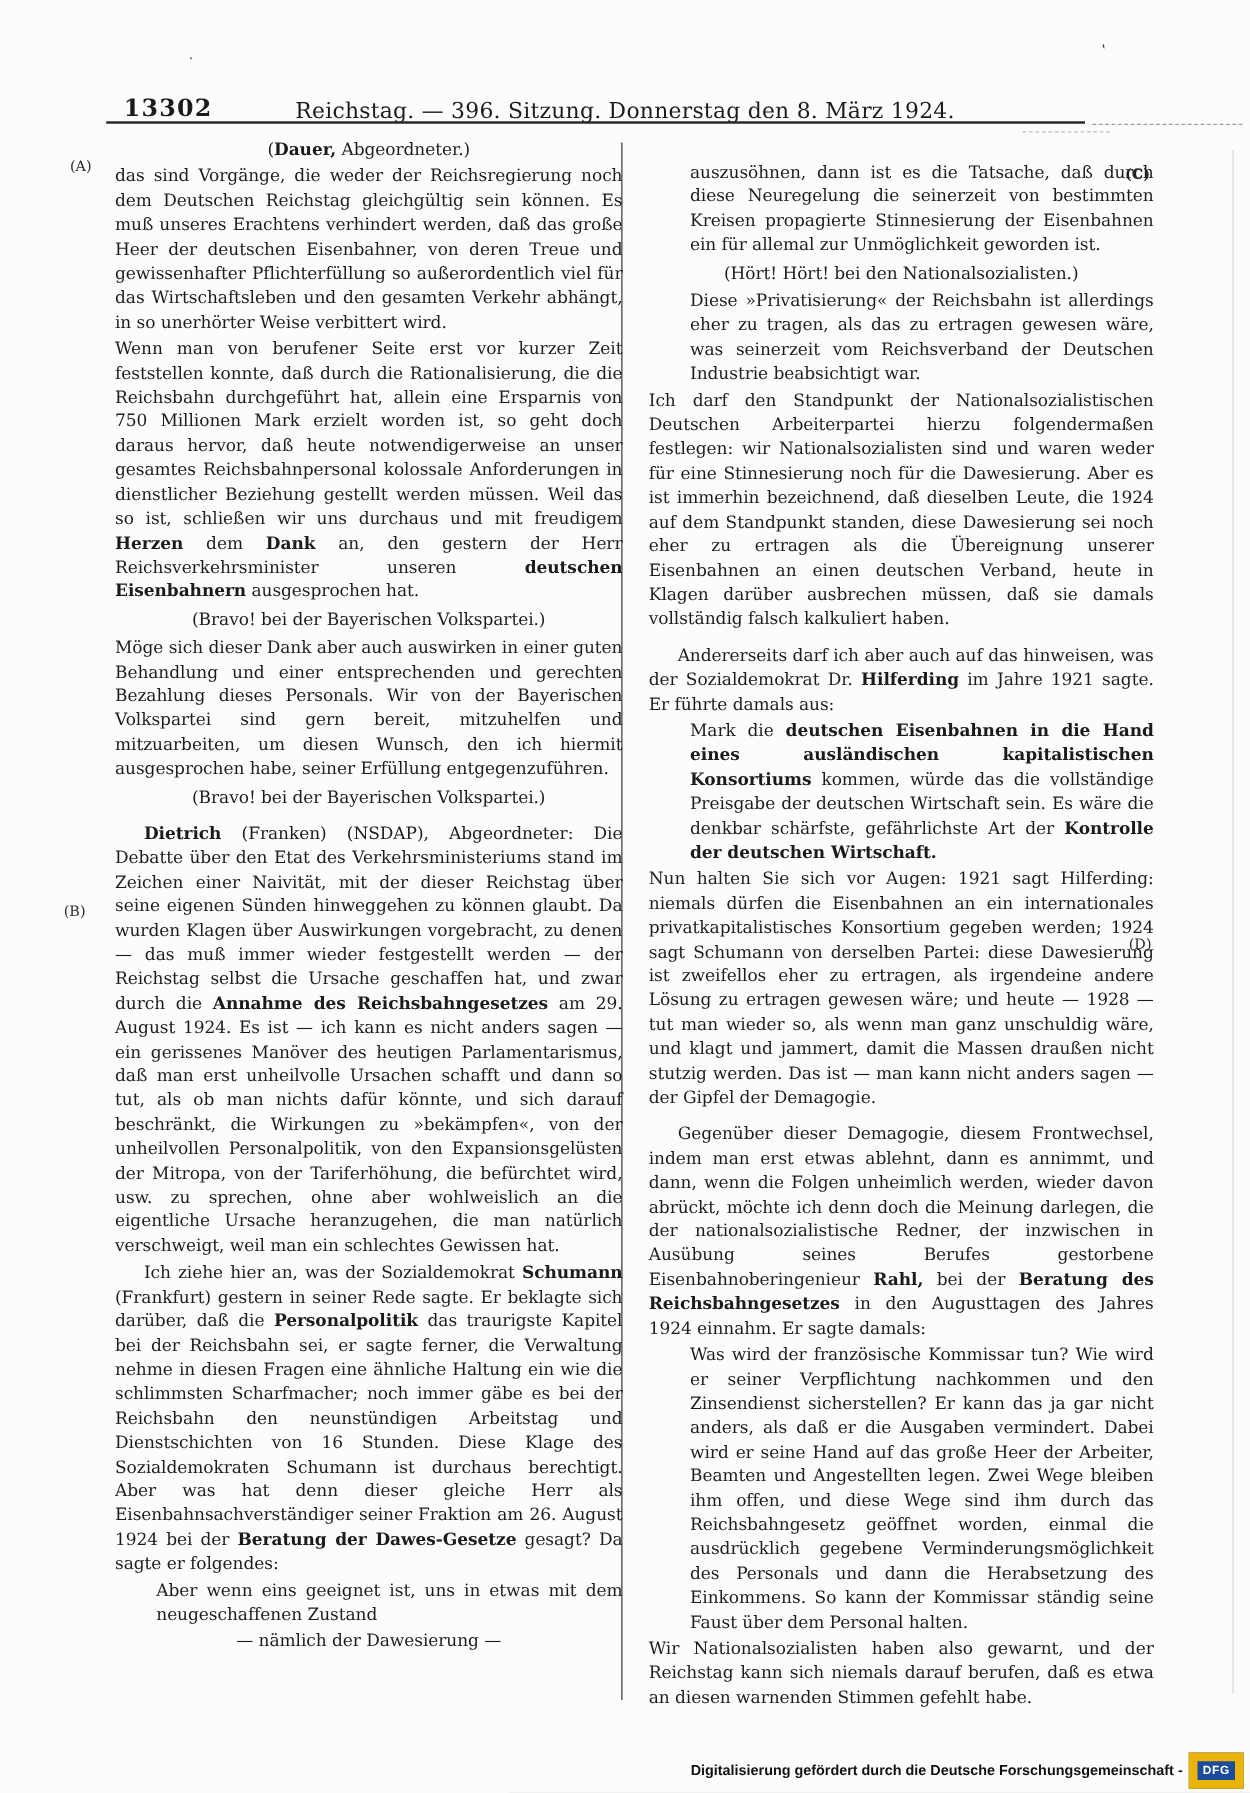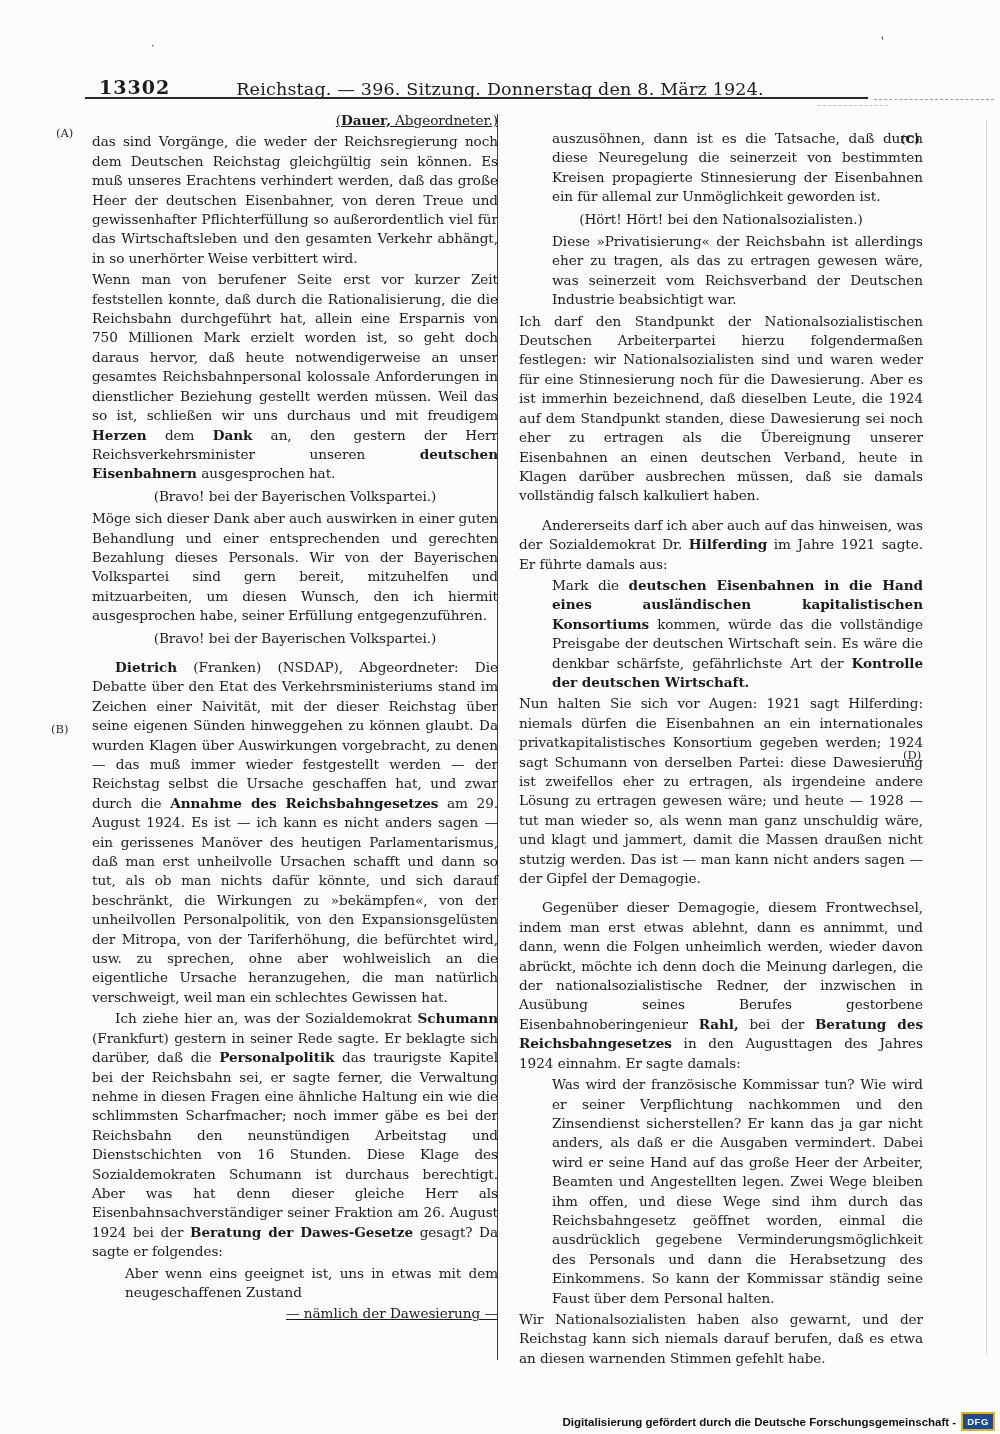--- a/index.html
+++ b/index.html
@@ -18,33 +18,33 @@
   .artifact-tick{position:absolute;left:880px;top:34px;font-size:13px;color:#444;transform:rotate(12deg);}
   
   .col{position:absolute;font-size:13.6px;line-height:19.4px;text-align:justify;letter-spacing:-.05px;}
   .col-left{left:92px;top:111px;width:406px;}
   .col-right{left:519px;top:129px;width:404px;}
   .blk{margin:0 0 2px 0;}
   .blk.indent{text-indent:1.7em;}
   .blk.spaced{margin-top:10px;}
   .blk.stage{text-align:center;text-indent:0;margin:3px 0;}
   .blk.quote{margin-left:33px;text-align:justify;}
-  .blk.hang{text-align:right;text-decoration:underline;}
+  .blk.hang{text-align:center;}
   .emph{font-weight:bold;}
   
   .margin-letter{position:absolute;font-size:11.5px;color:#2a2a2a;}
   .ml-a{left:56px;top:126px;}
   .ml-b{left:51px;top:722px;}
   .ml-c{left:900px;top:132px;font-weight:bold;}
   .ml-d{left:903px;top:748px;}
   
   .footer{position:absolute;right:5px;bottom:3px;display:flex;align-items:center;gap:5px;
           font-family:"Liberation Sans",sans-serif;font-size:11.5px;font-weight:bold;color:#101010;}
   .dfg-logo{display:inline-block;background:#1d4b9b;color:#ffffff;font-size:9.5px;font-weight:bold;
-            padding:2px 4px 2px 4px;letter-spacing:.6px;border:2px solid #eab308;}
+            padding:2px 4px 2px 4px;letter-spacing:.6px;border:7px solid #eab308;}
 </style>
 </head>
 <body>
 
 <div class="page">
 
   <span class="artifact-dot">·</span>
   <span class="artifact-tick">‛</span>
 
   <div class="page-number">13302</div>

